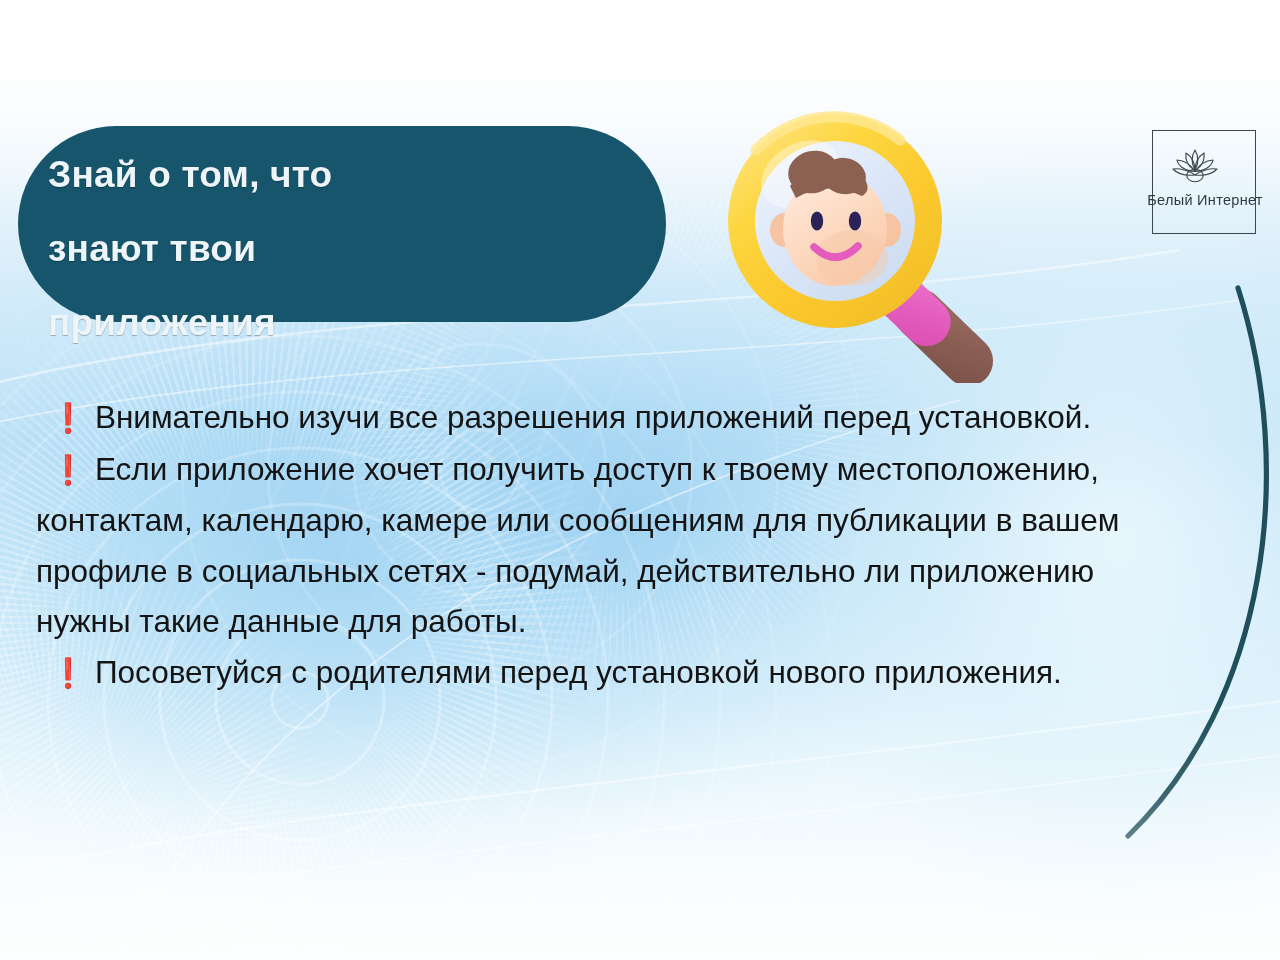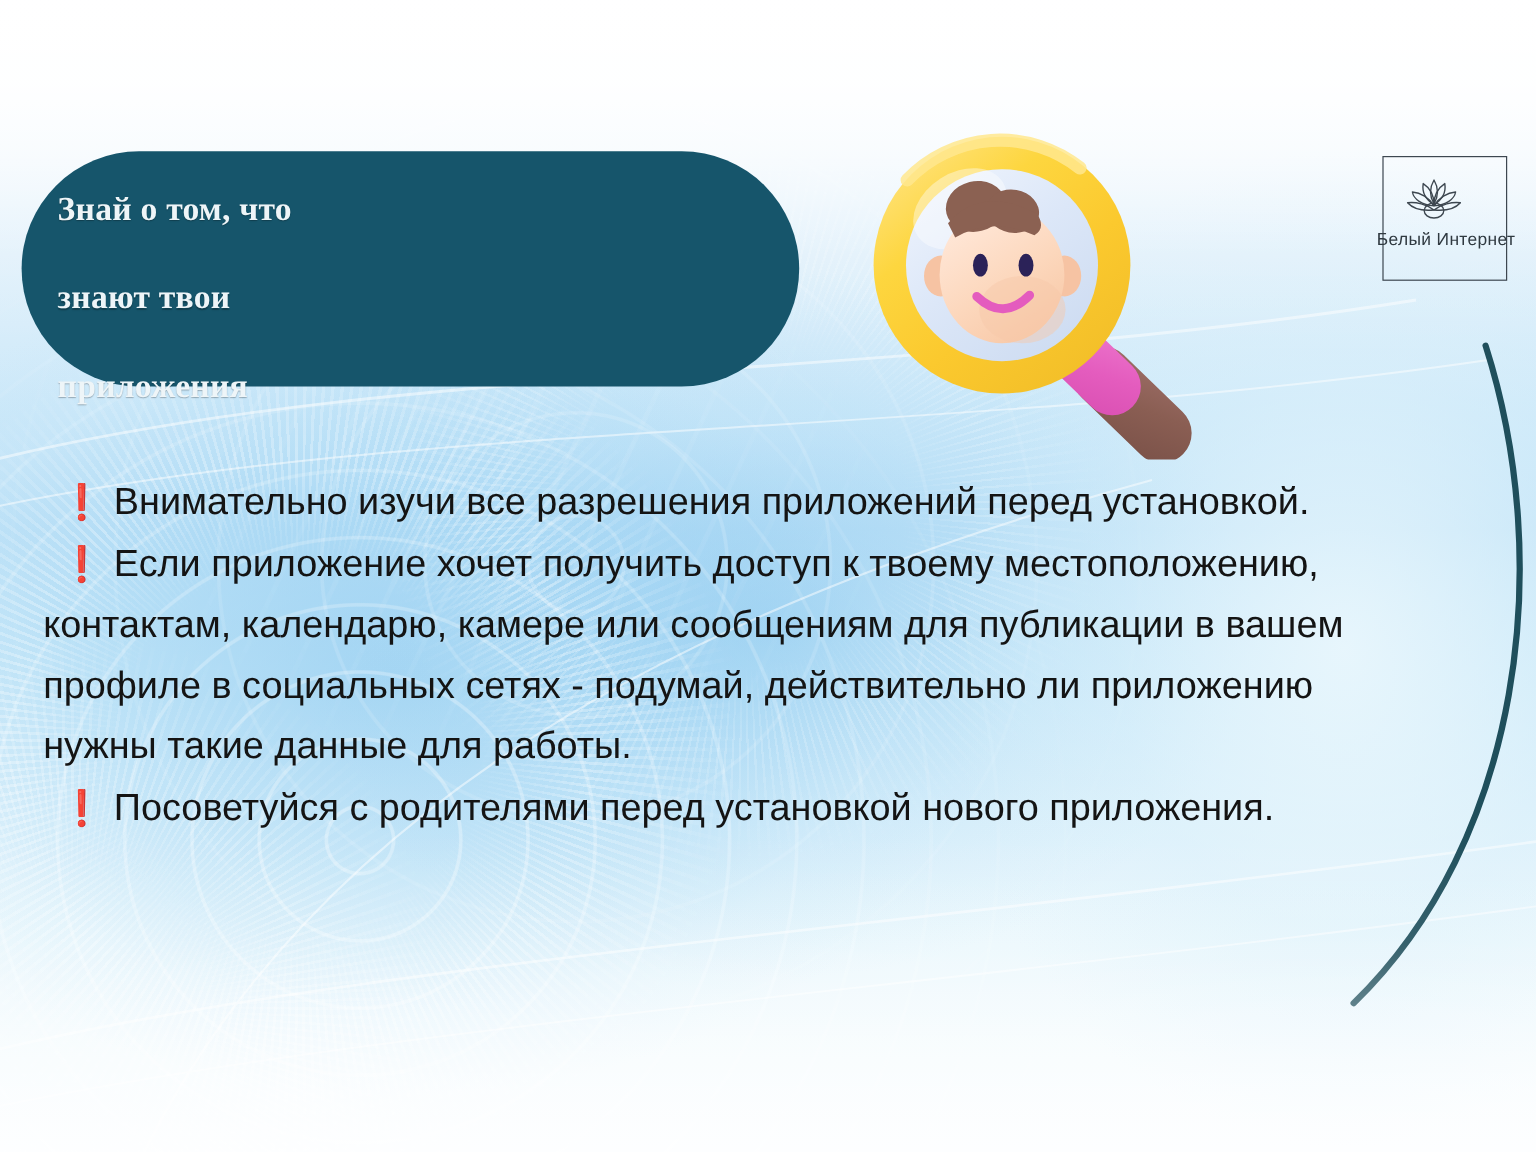--- a/index.html
+++ b/index.html
@@ -179,23 +179,23 @@
     border-radius: 98px / 98px;
     z-index: 5;
   }
   #title-text {
     position: absolute;
     left: 48px;
     top: 138px;
     width: 700px;
     z-index: 6;
     color: #eef5f8;
-    font-family: Liberation Serif, serif;
+    font-family: Liberation Sans, sans-serif;
     font-weight: bold;
-    font-size: 28px;
+    font-size: 37px;
     line-height: 74px;
     letter-spacing: 0.2px;
     white-space: pre-line;
     text-shadow: 0 1px 1px rgba(0,0,0,0.28);
   }
 
   
   #body-text {
     position: absolute;
     left: 36px;

